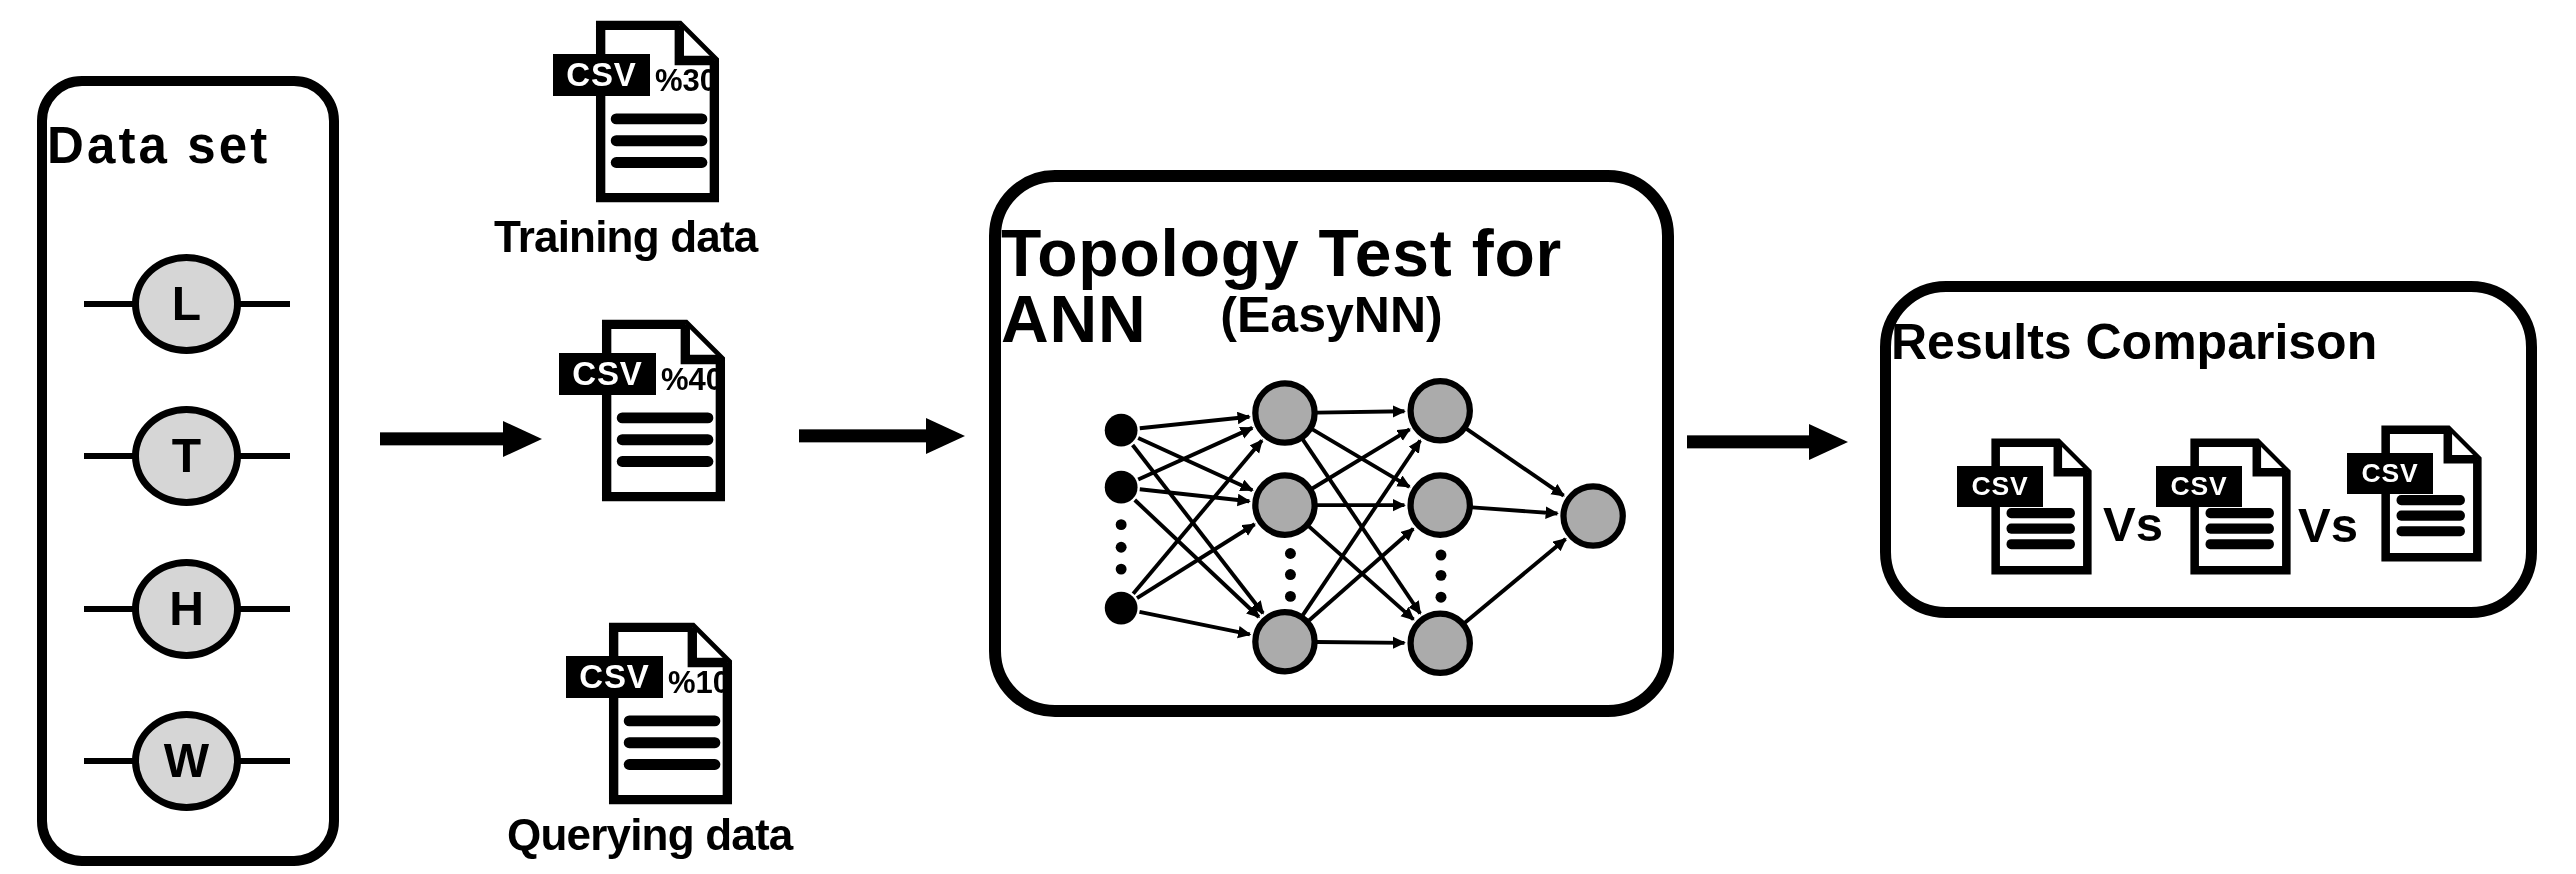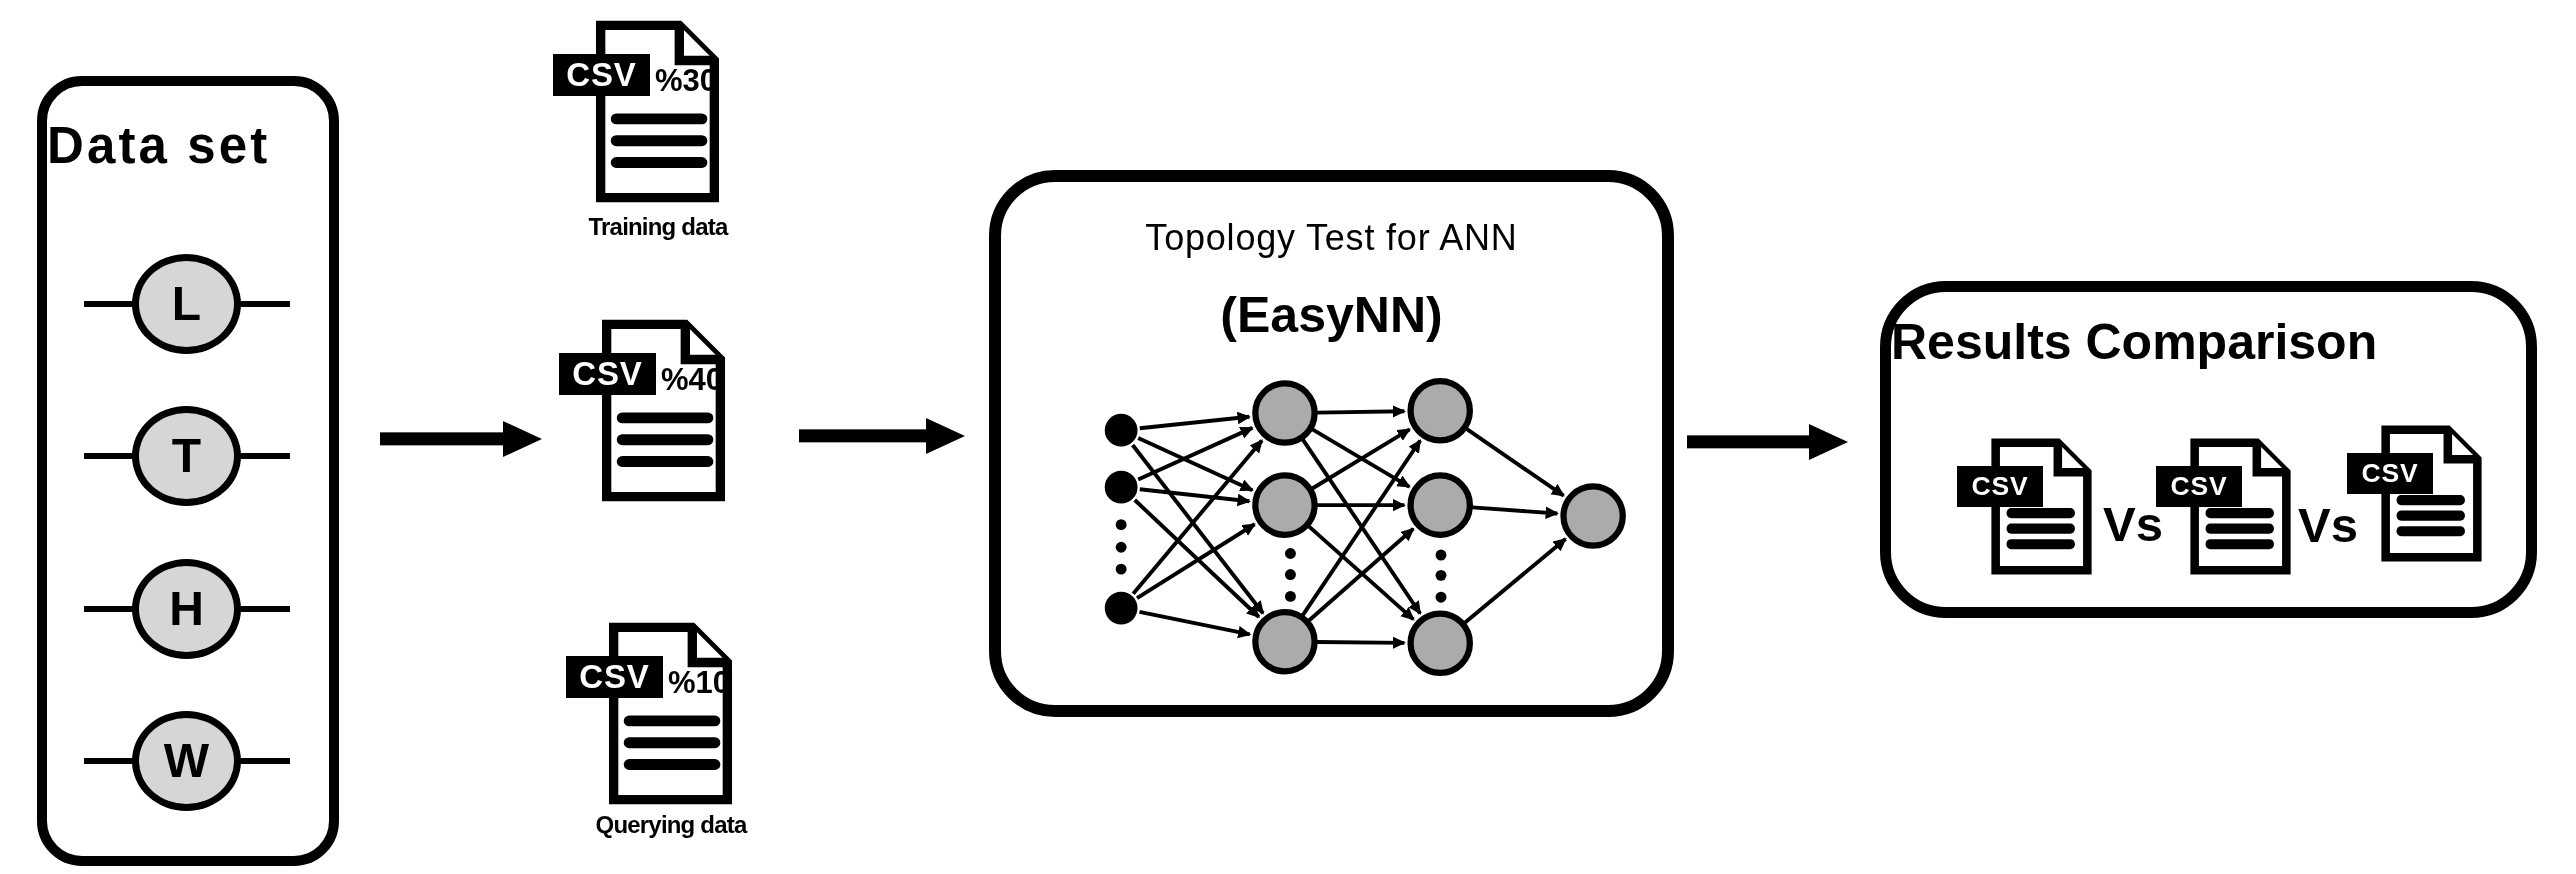--- a/index.html
+++ b/index.html
@@ -26,28 +26,28 @@
                border-top:18.7px solid transparent;border-bottom:18.7px solid transparent;
                border-left:39px solid var(--ink);}
 
   
   .csvfile{position:absolute;width:125px;height:183px;}
   .csv-badge{position:absolute;left:-42px;top:34px;width:97px;height:42px;background:var(--ink);
              color:#fff;display:flex;align-items:center;justify-content:center;
              font-size:33px;font-weight:bold;letter-spacing:0.8px;}
   .csv-share{position:absolute;left:55px;top:45px;width:72px;text-align:center;
              font-size:31px;font-weight:bold;line-height:1;}
-  .csv-label{position:absolute;width:328px;text-align:center;font-size:24px;font-weight:bold;
+  .csv-label{position:absolute;width:328px;font-size:44px;font-weight:bold;
              letter-spacing:-0.8px;line-height:1;}
 
   
   .topo-box{position:absolute;left:989px;top:170px;width:685px;height:547px;
             border:12.5px solid var(--ink);border-radius:66px;background:var(--paper);box-sizing:border-box;}
-  .topo-title{position:absolute;left:0;top:38px;width:100%;text-align:center;
-              font-size:36px;font-weight:normal;letter-spacing:0.8px;line-height:1;}
+  .topo-title{position:absolute;left:0;top:38px;width:100%;text-align:left;
+              font-size:66px;font-weight:bold;letter-spacing:0.8px;line-height:1;}
   .topo-sub{position:absolute;left:0;top:108px;width:100%;text-align:center;
             font-size:50px;line-height:1;}
   .topo-sub .paren{font-weight:bold;}
   .topo-sub .inner{font-weight:700;}
   #nn-svg{position:absolute;left:0;top:0;width:660px;height:523px;}
   .nn-edge{stroke:var(--ink);stroke-width:5;fill:none;}
 
   
   .res-box{position:absolute;left:1880px;top:281px;width:657px;height:337px;
            border:11.7px solid var(--ink);border-radius:66px;background:var(--paper);box-sizing:border-box;}

